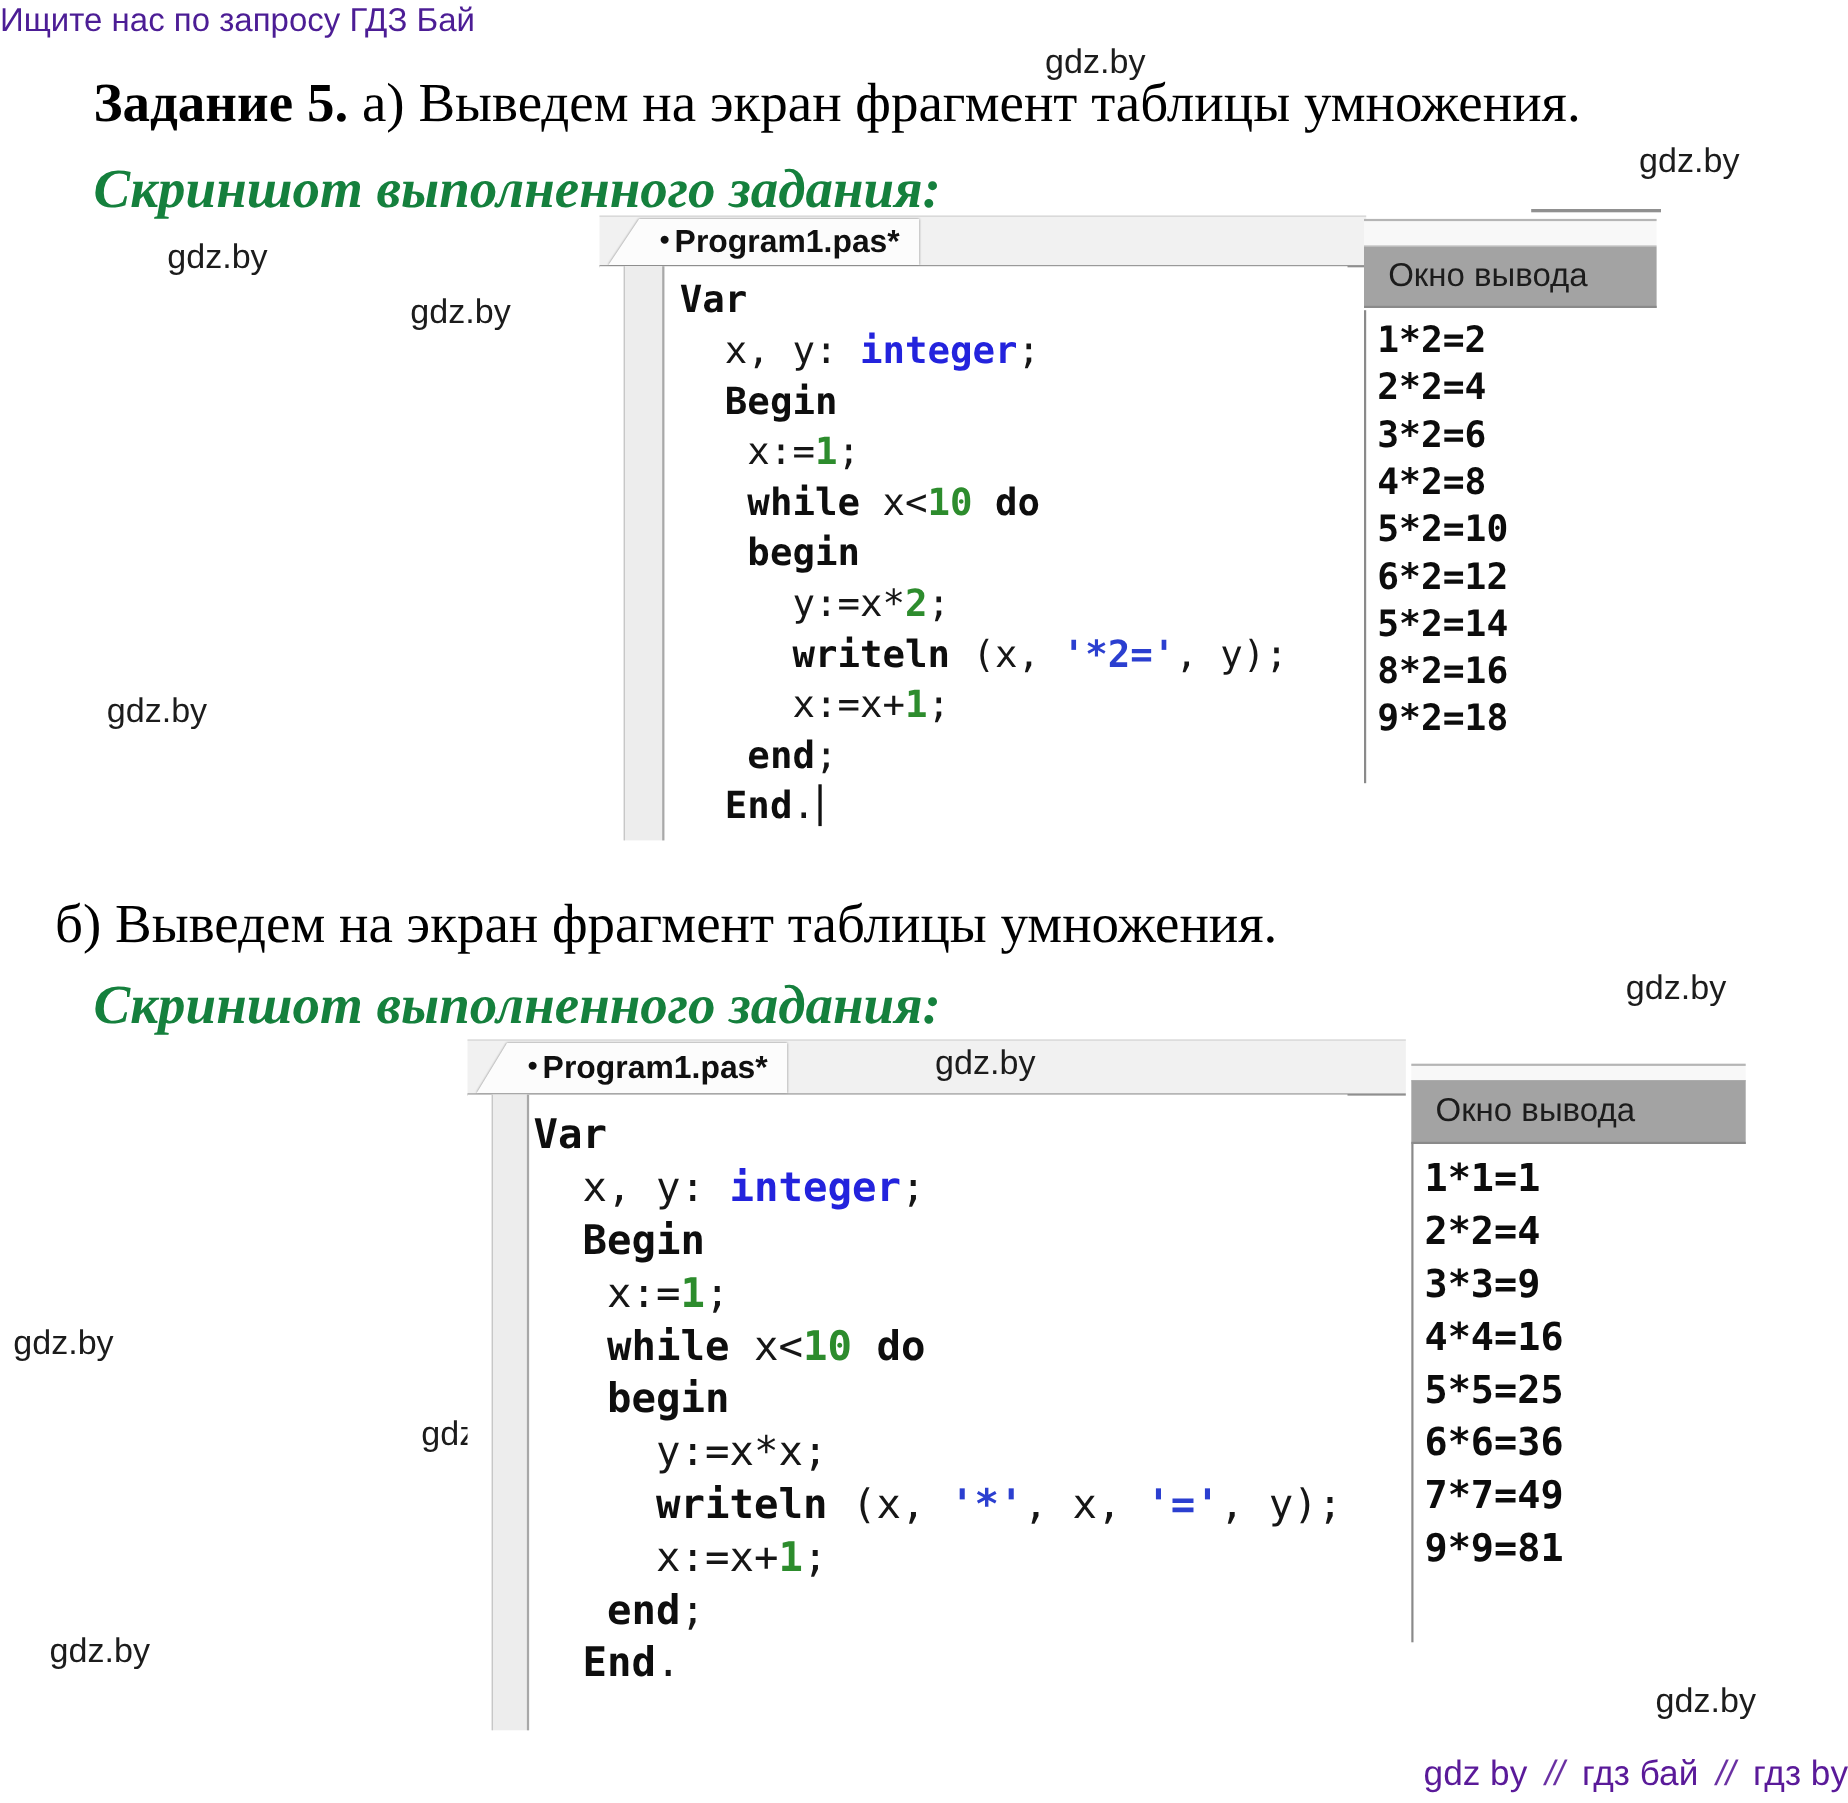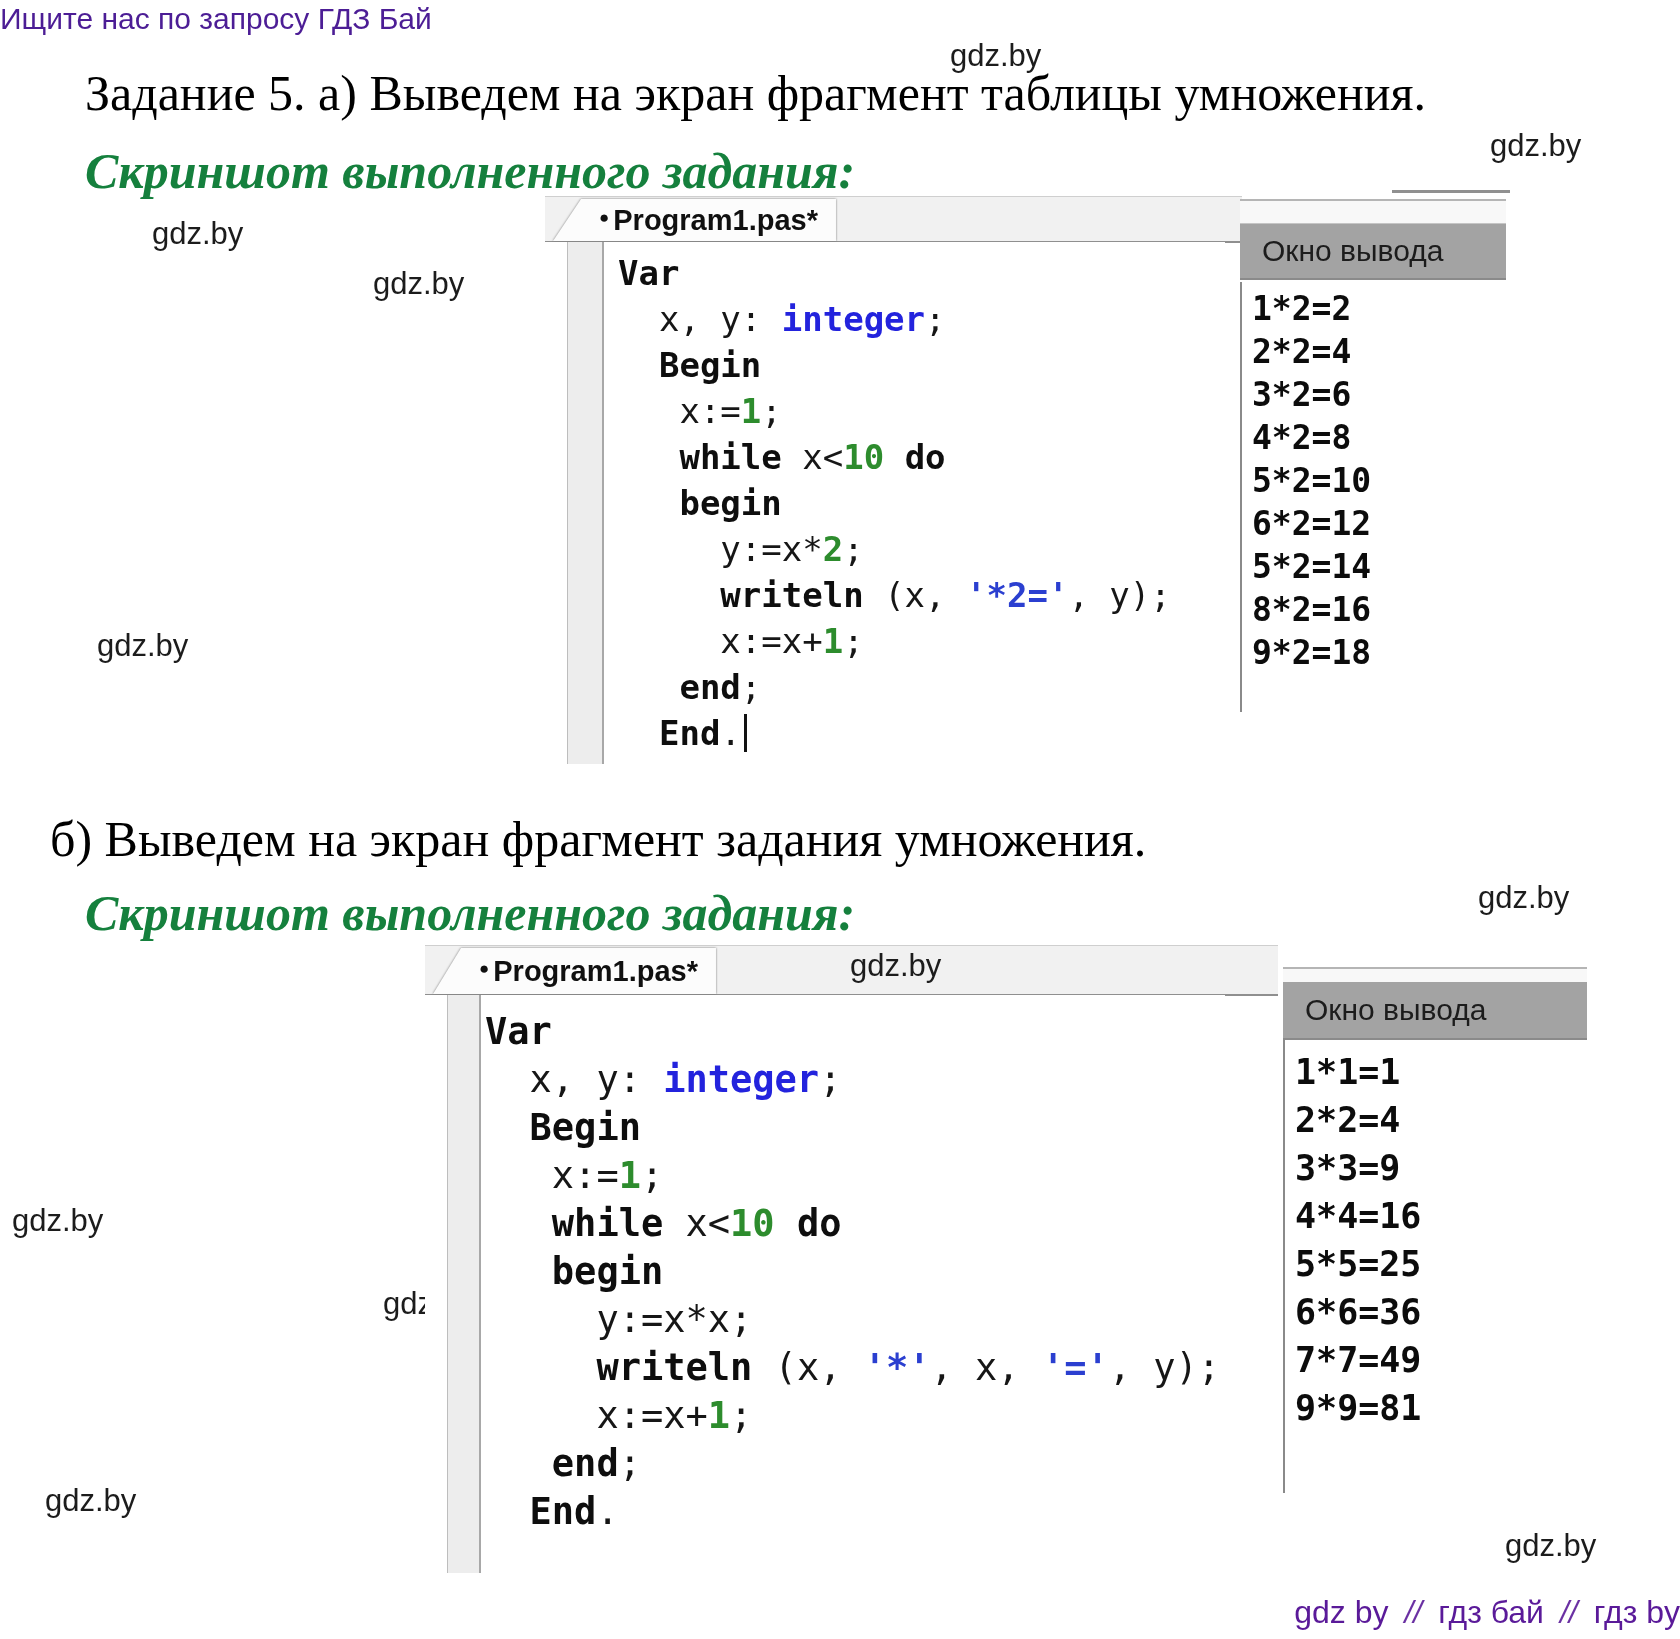--- a/index.html
+++ b/index.html
@@ -8,21 +8,21 @@
 
   .promo{position:absolute;top:2px;left:0;width:100%;
          font-size:30px;color:#4c1d95;}
 
   .wm{position:absolute;font-family:Liberation Sans, sans-serif;font-size:31px;
       color:#1c1c1c;white-space:nowrap;}
   .wm.small{font-size:29px;}
 
   .title-a{position:absolute;left:85px;top:64px;font-family:"Liberation Serif",serif;
            font-size:50px;color:#000;white-space:nowrap;}
-  .title-a .bold{font-weight:normal;text-align:center;}
+  .title-a .bold{font-weight:bold;text-align:center;}
   .subtitle{position:absolute;left:85px;font-family:"Liberation Serif",serif;
             font-size:50px;font-weight:bold;font-style:italic;color:#15803d;white-space:nowrap;}
   .subtitle-a{top:142px;}
   .subtitle-b{top:884px;}
   .section-b{position:absolute;left:50px;top:810px;font-family:"Liberation Serif",serif;
              font-size:50px;color:#000;white-space:nowrap;}
 
   .tabbar{position:absolute;background:#f1f1f1;border-top:1px solid #cfcfcf;
           border-bottom:2px solid #8f8f8f;}
   .tabbar-a{left:545px;top:196px;width:697px;height:44px;}
@@ -119,21 +119,21 @@
     <div class="gutter gutter-a"></div>
     <div class="code code-a" id="code-a"><div class="code-line"><span class="seg-k">Var</span></div><div class="code-line"><span class="seg-p">  x, y: </span><span class="seg-t">integer</span><span class="seg-p">;</span></div><div class="code-line"><span class="seg-p">  </span><span class="seg-k">Begin</span></div><div class="code-line"><span class="seg-p">   x:=</span><span class="seg-n">1</span><span class="seg-p">;</span></div><div class="code-line"><span class="seg-p">   </span><span class="seg-k">while</span><span class="seg-p"> x&lt;</span><span class="seg-n">10</span><span class="seg-p"> </span><span class="seg-k">do</span></div><div class="code-line"><span class="seg-p">   </span><span class="seg-k">begin</span></div><div class="code-line"><span class="seg-p">     y:=x*</span><span class="seg-n">2</span><span class="seg-p">;</span></div><div class="code-line"><span class="seg-p">     </span><span class="seg-k">writeln</span><span class="seg-p"> (x, </span><span class="seg-s">'*2='</span><span class="seg-p">, y);</span></div><div class="code-line"><span class="seg-p">     x:=x+</span><span class="seg-n">1</span><span class="seg-p">;</span></div><div class="code-line"><span class="seg-p">   </span><span class="seg-k">end</span><span class="seg-p">;</span></div><div class="code-line"><span class="seg-p">  </span><span class="seg-k">End</span><span class="seg-p">.</span><span class="caret"></span></div></div>
   </div>
   <div class="decor-line" style="left:1392px;top:190px;width:118px;height:3px"></div>
   <div class="outwin-strip strip-a"></div>
   <div class="outwin-header header-a">
     <span>Окно вывода</span>
   </div>
   <div class="outwin-body body-a" id="out-a"><div class="out-line">1*2=2</div><div class="out-line">2*2=4</div><div class="out-line">3*2=6</div><div class="out-line">4*2=8</div><div class="out-line">5*2=10</div><div class="out-line">6*2=12</div><div class="out-line">5*2=14</div><div class="out-line">8*2=16</div><div class="out-line">9*2=18</div></div>
 
-  <div class="section-b">б) Выведем на экран фрагмент задания умножения.</div>
+  <div class="section-b">б) Выведем на экран фрагмент таблицы умножения.</div>
   <div class="subtitle subtitle-b">Скриншот выполненного задания:</div>
 
   <div class="tabbar tabbar-b">
     <div class="tab-wrap">
       <div class="tab tab-b">
         <span class="tab-bullet">●</span>
         <span>Program1.pas*</span>
       </div>
     </div>
   </div>

